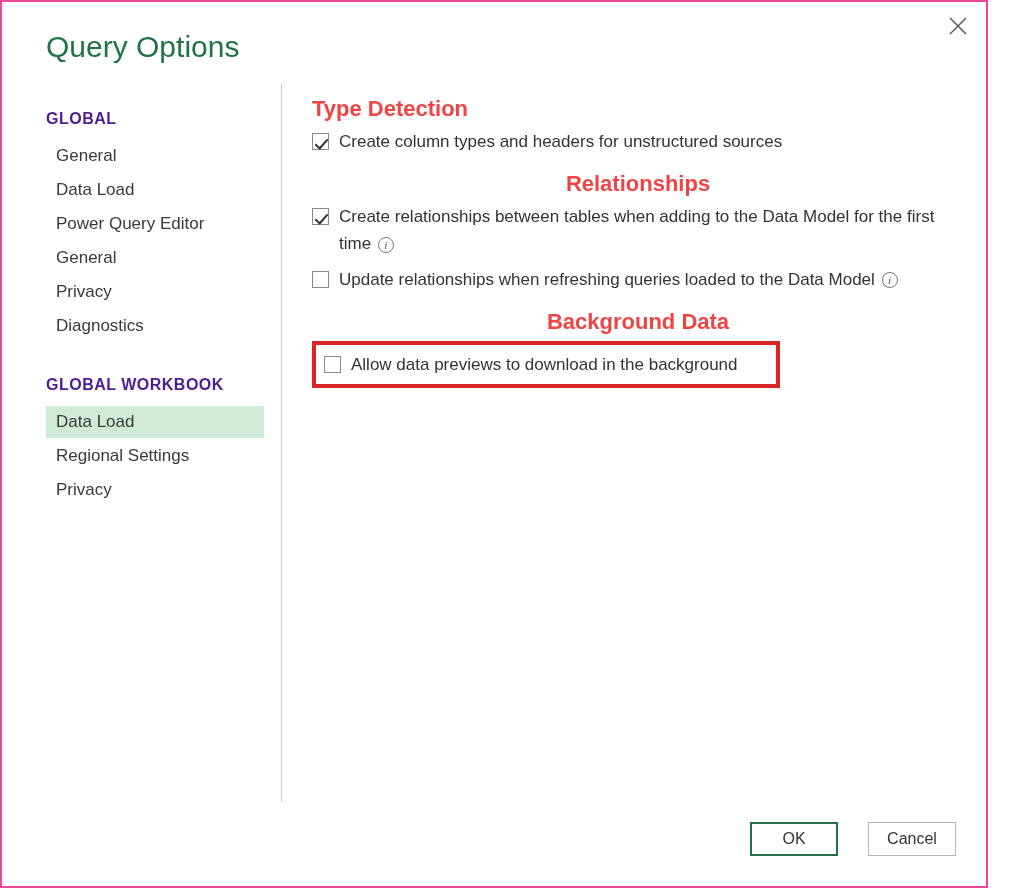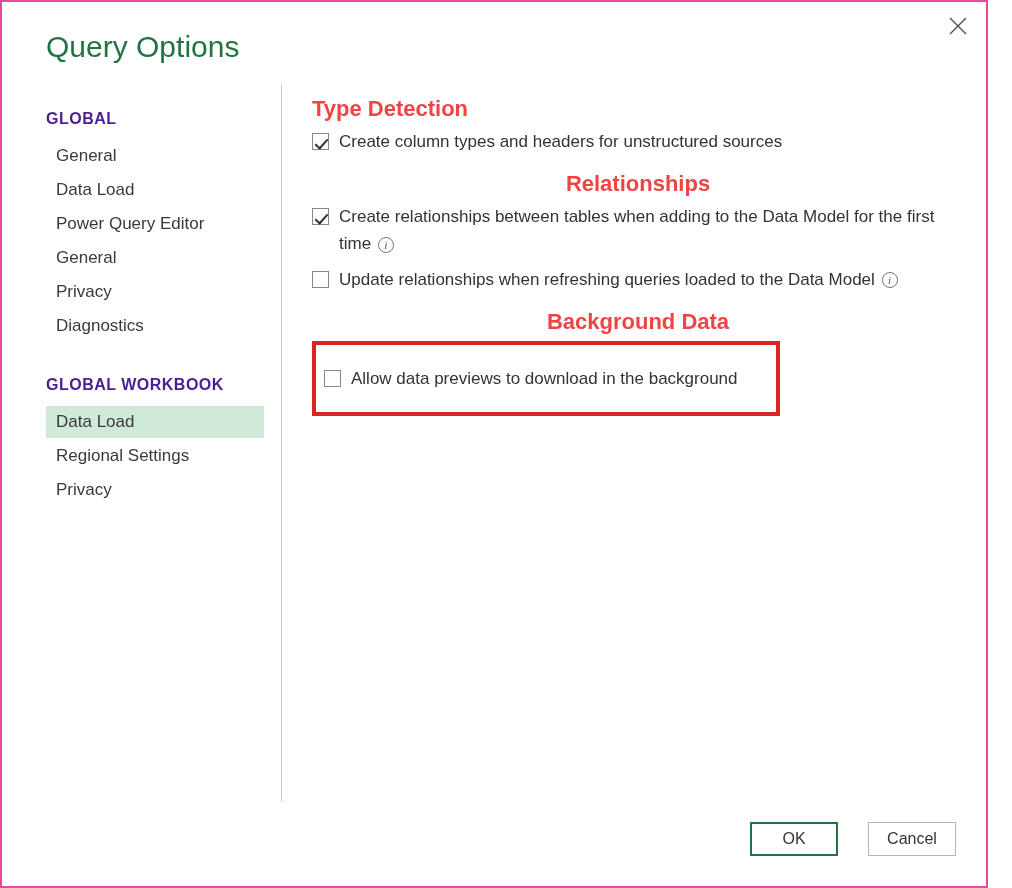--- a/index.html
+++ b/index.html
@@ -113,21 +113,21 @@
     line-height: 14px;
     text-align: center;
     color: #555;
     vertical-align: middle;
     margin-left: 2px;
     font-style: italic;
     font-family: Georgia, serif;
   }
   .highlight-box {
     border: 4px solid #d92424;
-    padding: 20px 8px;
+    padding: 6px 8px;
     margin-top: 2px;
     width: 468px;
   }
   .highlight-box .check-row { margin: 0; }
 
   .footer {
     display: flex;
     justify-content: flex-end;
     gap: 30px;
     padding: 20px 30px 30px 0;

